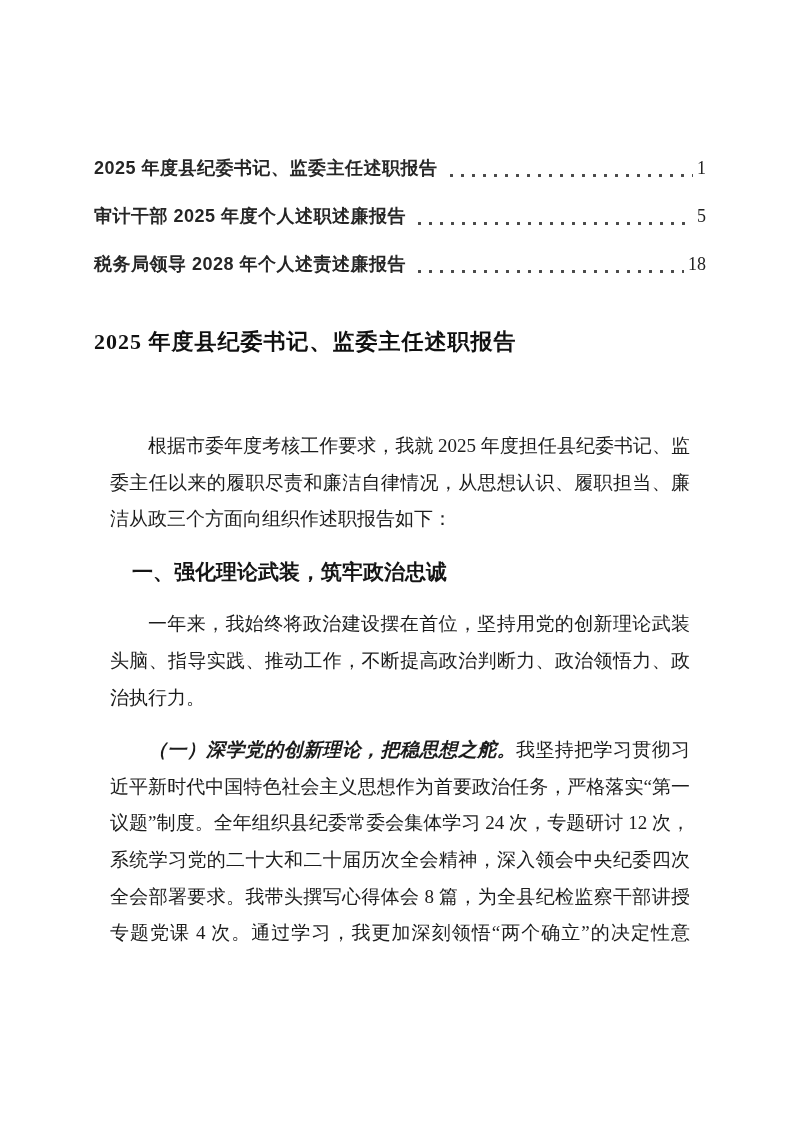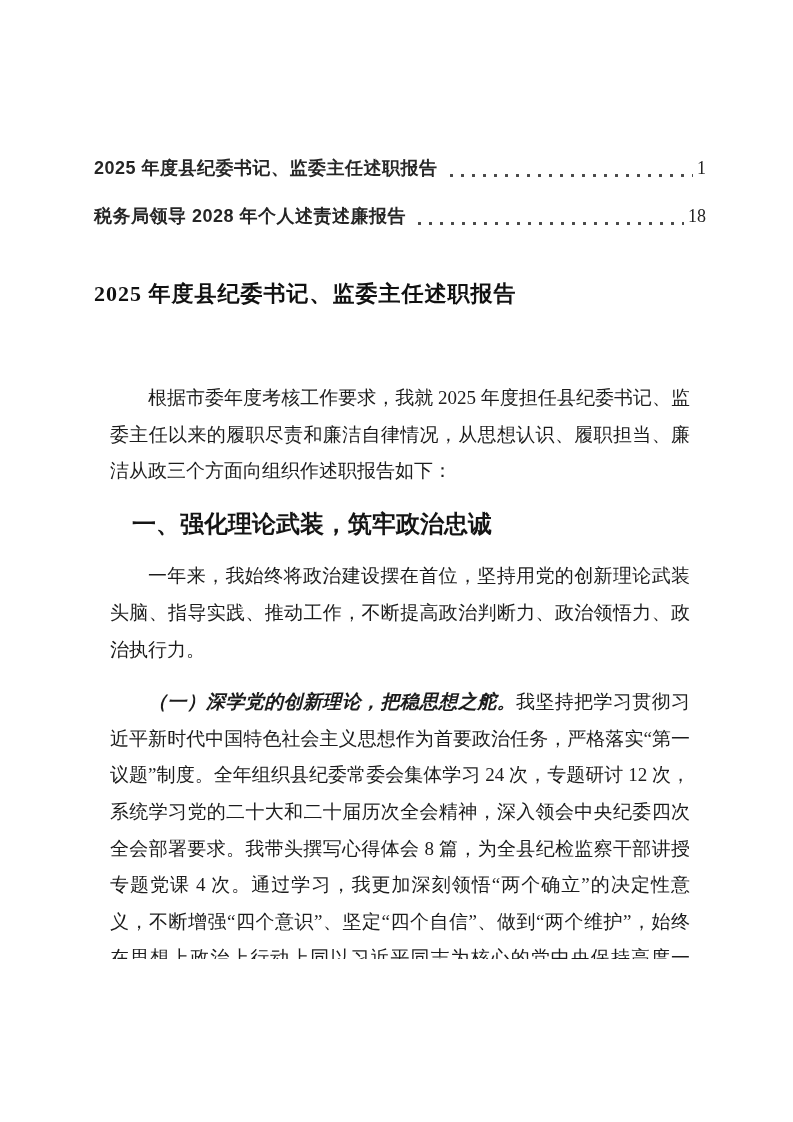--- a/index.html
+++ b/index.html
@@ -79,21 +79,21 @@
     text-align: justify;
     text-justify: inter-ideograph;
   }
   .force-last {
     text-align-last: justify;
   }
   .section-heading {
     margin: 0;
     text-indent: 38px;
     font-family: "Liberation Sans", "DejaVu Sans", sans-serif;
-    font-size: 24px;
+    font-size: 21px;
     font-weight: bold;
     line-height: 36.6px;
     color: #151515;
   }
   .lead {
     font-weight: bold;
     font-style: italic;
   }
 
   
@@ -119,20 +119,25 @@
 <div class="page">
   <div class="content">
 
     <nav class="toc">
       <div class="toc-row">
         <span class="toc-title">2025 年度县纪委书记、监委主任述职报告</span>
         <span class="toc-dots"></span>
         <span class="toc-page">1</span>
       </div>
       <div class="toc-row">
+        <span class="toc-title">审计干部 2025 年度个人述职述廉报告</span>
+        <span class="toc-dots"></span>
+        <span class="toc-page">5</span>
+      </div>
+      <div class="toc-row">
         <span class="toc-title">税务局领导 2028 年个人述责述廉报告</span>
         <span class="toc-dots"></span>
         <span class="toc-page">18</span>
       </div>
     </nav>
 
     <h1 class="doc-title">2025 年度县纪委书记、监委主任述职报告</h1>
 
     <div class="body">
       <p class="para">根据市委年度考核工作要求，我就 2025 年度担任县纪委书记、监委主任以来的履职尽责和廉洁自律情况，从思想认识、履职担当、廉洁从政三个方面向组织作述职报告如下：</p>

